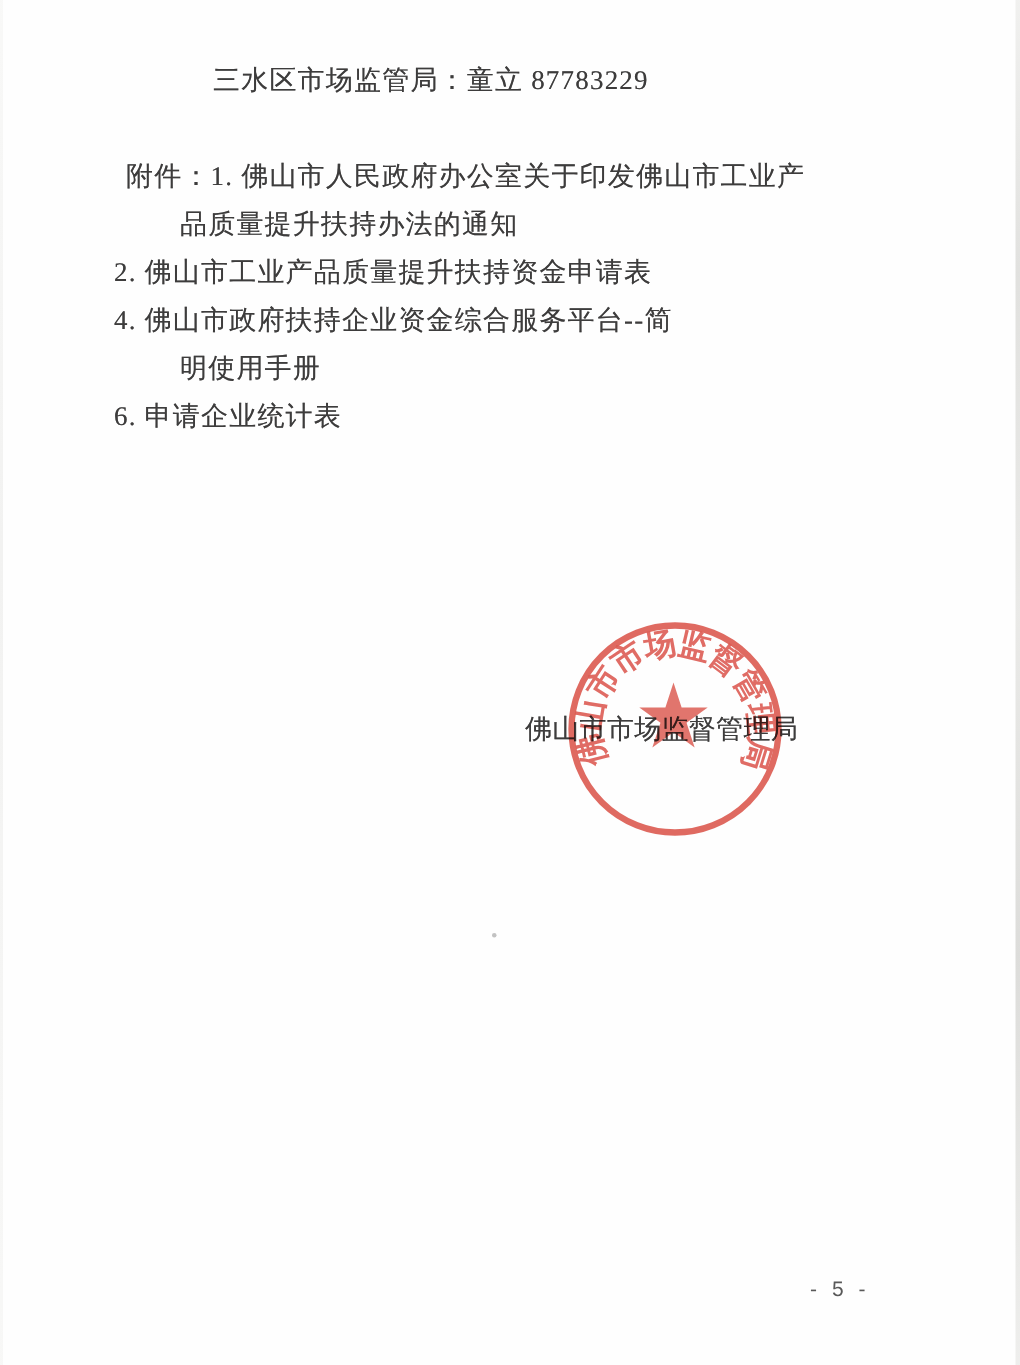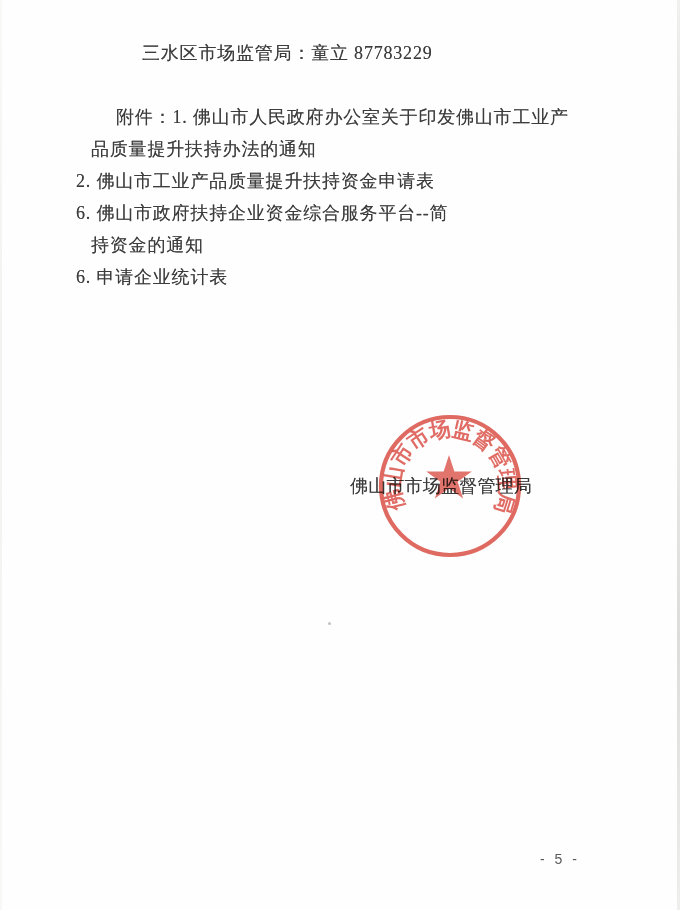--- a/index.html
+++ b/index.html
@@ -27,23 +27,23 @@
     top: 101px;
     width: 680px;
   }
   .att-line {
     height: 32px;
     line-height: 32px;
     font-size: 18px;
     letter-spacing: 0.8px;
     white-space: nowrap;
   }
-  .i-first { padding-left: 116px; }
+  .i-first { padding-left: 84px; }
   .i-num   { padding-left: 76px; }
-  .i-wrap  { padding-left: 91px; }
+  .i-wrap  { padding-left: 120px; }
   .issuer {
     position: absolute;
     left: 350px;
     top: 474px;
     font-size: 18px;
     letter-spacing: 0.2px;
     white-space: nowrap;
   }
   .issue-date {
     position: absolute;
@@ -106,22 +106,22 @@
 <body>
 
 <div class="page">
 
   <div class="contact-line txt">三水区市场监管局：童立 87783229</div>
 
   <div class="attachments">
     <div class="att-line txt i-first">附件：1. 佛山市人民政府办公室关于印发佛山市工业产</div>
     <div class="att-line txt i-wrap">品质量提升扶持办法的通知</div>
     <div class="att-line txt i-num">2. 佛山市工业产品质量提升扶持资金申请表</div>
-    <div class="att-line txt i-num">6. 佛山市政府扶持企业资金综合服务平台--简</div>
-    <div class="att-line txt i-wrap">持资金的通知</div>
+    <div class="att-line txt i-num">4. 佛山市政府扶持企业资金综合服务平台--简</div>
+    <div class="att-line txt i-wrap">明使用手册</div>
     <div class="att-line txt i-num">6. 申请企业统计表</div>
   </div>
 
   <div class="issuer txt">佛山市市场监督管理局</div>
 
 
   <svg class="seal-svg" width="170" height="170" viewBox="366 402 170 170" xmlns="http://www.w3.org/2000/svg">
     <circle cx="450" cy="486" r="69" fill="none" stroke-width="4.2" stroke-opacity="0.92" stroke="#d8443a"></circle>
     <path id="sealArc" d="M 405.06 507.92 A 50 50 0 1 1 491.45 513.96" fill="none"></path>
     <text font-size="21" font-weight="bold" fill-opacity="0.9" font-family="Liberation Serif, DejaVu Serif, serif" fill="#d8443a">

